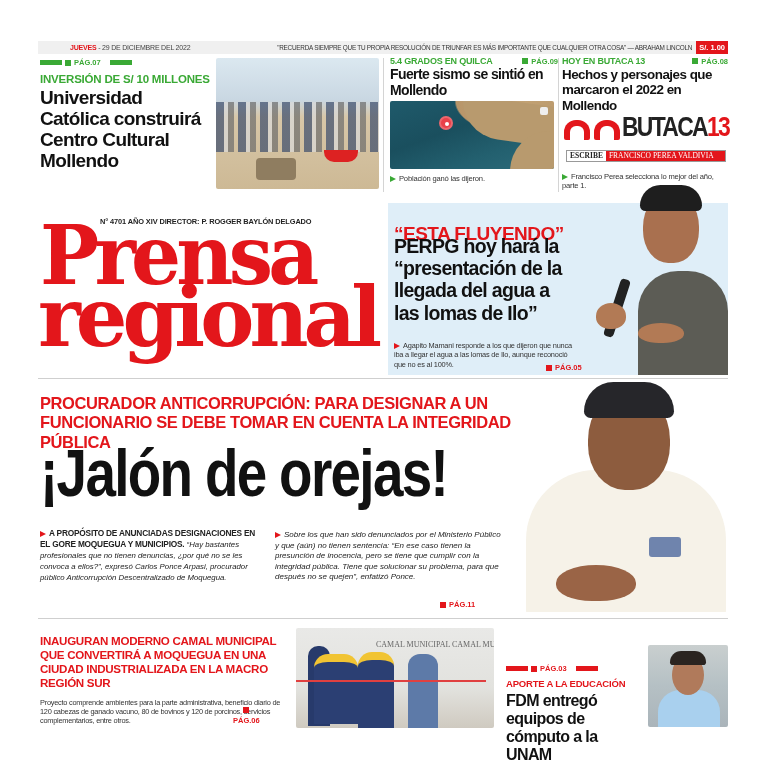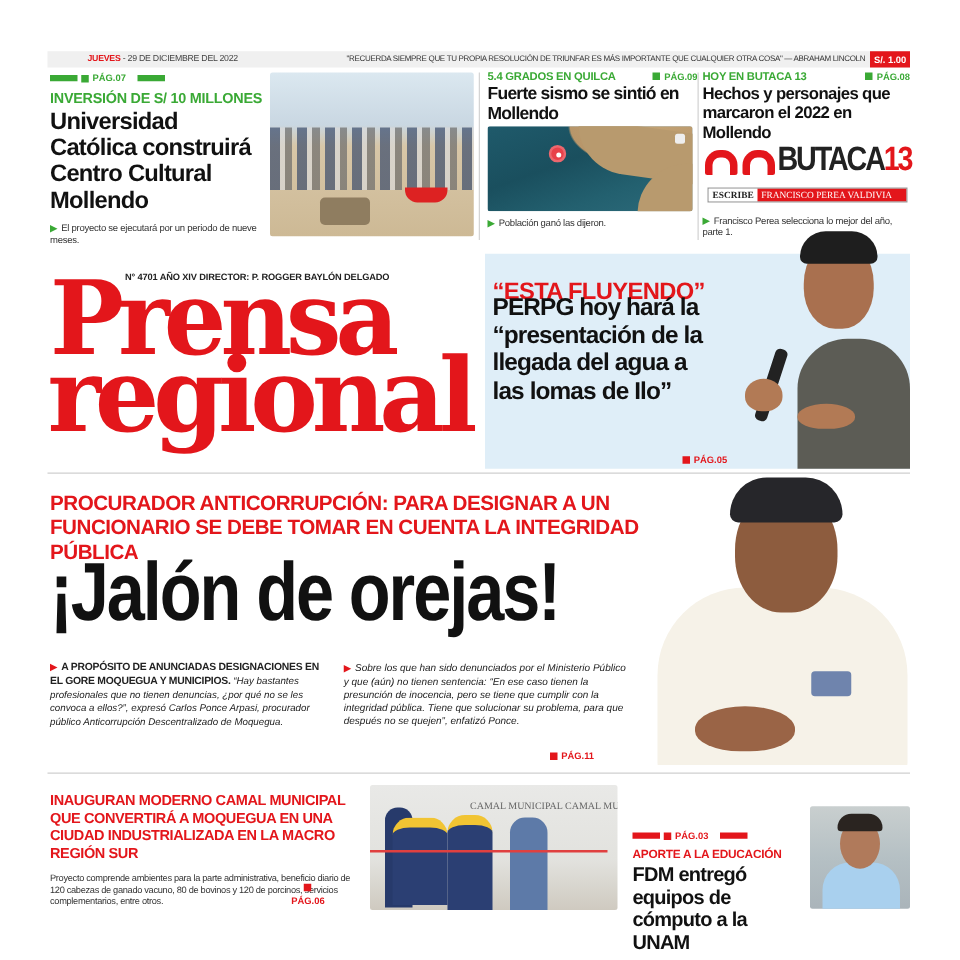--- a/index.html
+++ b/index.html
@@ -53,21 +53,20 @@
 
 <div class="abs" style="left:40px; top:58px; width:172px;">
   <div class="pag green">
     <span class="bar" style="background:#3aa935"></span>
     <span class="sq" style="background:#3aa935"></span>
     <span>PÁG.07</span>
     <span class="bar" style="background:#3aa935; margin-left:6px"></span>
   </div>
   <div class="kicker green" style="font-size:11.5px; margin-top:6px;">INVERSIÓN DE S/ 10 MILLONES</div>
   <div class="hl" style="font-size:19px; line-height:1.1; margin-top:3px;">Universidad Católica construirá Centro Cultural Mollendo</div>
-  <div class="dek" style="margin-top:6px;"><span class="tri"></span><span>El proyecto se ejecutará por un periodo de nueve meses.</span></div>
 </div>
 <div class="abs photo photo-ceremony" style="left:216px; top:58px; width:163px; height:131px;">
   <div class="abs" style="left:0; top:44px; width:163px; height:50px; background: repeating-linear-gradient(90deg, #3a4b6b 0 8px, #d9d9d9 8px 12px, #6b6b6b 12px 18px, transparent 18px 22px);opacity:.7"></div>
   <div class="abs" style="left:108px; top:92px; width:34px; height:12px; background:#d22; border-radius:0 0 10px 10px;"></div>
   <div class="abs" style="left:40px; top:100px; width:40px; height:22px; background:#8f7d60; border-radius:4px;"></div>
 </div>
 <div class="abs vline" style="left:383px; top:58px; height:134px;"></div>
 
 <div class="abs" style="left:390px; top:56px; width:168px;">
   <div style="display:flex; justify-content:space-between; align-items:center;">
@@ -109,20 +108,21 @@
 </div>
 <div class="abs dek" style="left:562px; top:172px; width:166px;"><span class="tri"></span><span>Francisco Perea selecciona lo mejor del año, parte 1.</span></div>
 
 <div class="abs" style="left:100px; top:217px; font-size:7.4px; font-weight:700; color:#222; white-space:nowrap; letter-spacing:-0.1px;">N° 4701 AÑO XIV DIRECTOR: P. ROGGER BAYLÓN DELGADO</div>
 <div class="abs masthead" style="left:40px; top:222px; font-size:82px; transform:scaleX(0.96); transform-origin:left;">Prensa</div>
 <div class="abs masthead" style="left:38px; top:284px; font-size:82px; transform:scaleX(0.99); transform-origin:left;">regional</div>
 
 <div class="abs" style="left:388px; top:203px; width:340px; height:172px; background:#dfeef8;">
   <div class="abs kicker red" style="left:6px; top:20px; font-size:19px; letter-spacing:-0.5px;">“ESTA FLUYENDO”</div>
   <div class="abs hl" style="left:6px; top:32px; width:185px; font-size:19.5px; line-height:1.14; letter-spacing:-0.7px;">PERPG hoy hará la “presentación de la llegada del agua a las lomas de Ilo”</div>
+  <div class="abs dek" style="left:6px; top:138px; width:186px; font-size:7.4px;"><span class="tri red"></span><span>Agapito Mamani responde a los que dijeron que nunca iba a llegar el agua a las lomas de Ilo, aunque reconoció que no es al 100%.</span></div>
   <div class="abs pag red" style="left:158px; top:160px;">
       <span class="sq" style="background:#e3161b"></span>
       <span>PÁG.05</span>
     </div>
 
   <div class="abs" style="left:200px; top:-20px; width:140px; height:192px; overflow:hidden;">
     <div class="person" style="left:50px; top:88px; width:90px; height:110px; background:#5c5c55; border-radius:40px 40px 0 0;"></div>
     <div class="person" style="left:55px; top:8px; width:56px; height:72px; background:#a9704f;"></div>
     <div class="person" style="left:52px; top:2px; width:62px; height:26px; background:#1e1e1e; border-radius:30px 30px 8px 8px;"></div>
     <div class="abs" style="left:24px; top:95px; width:10px; height:60px; background:#222; transform:rotate(18deg); border-radius:4px;"></div>

